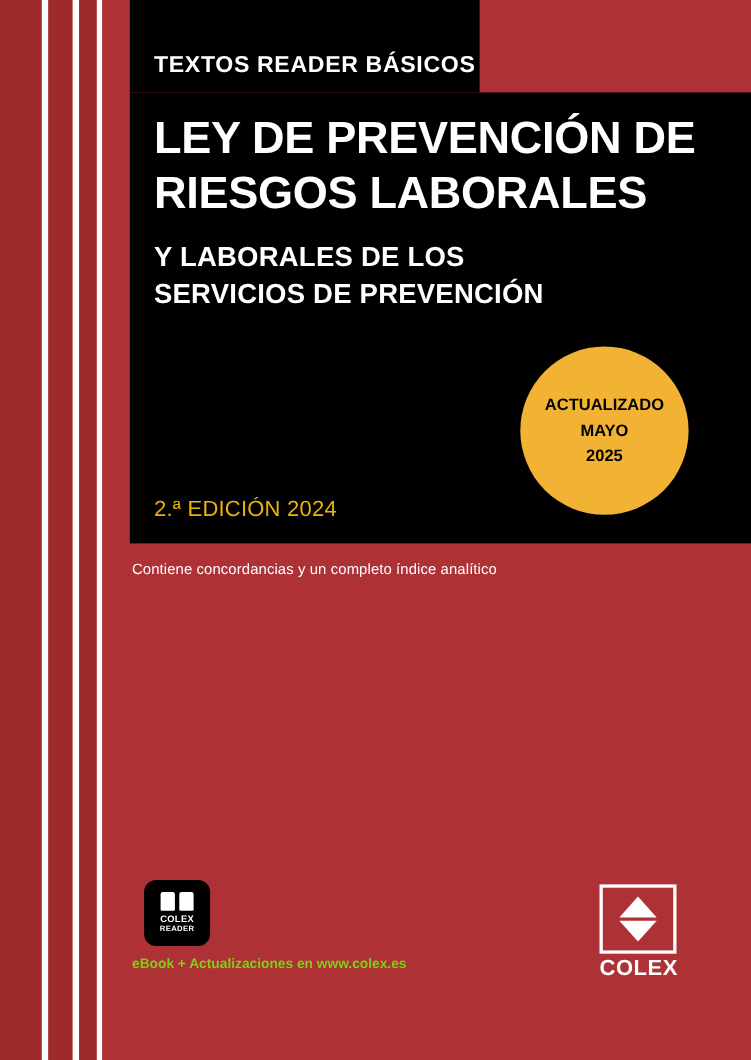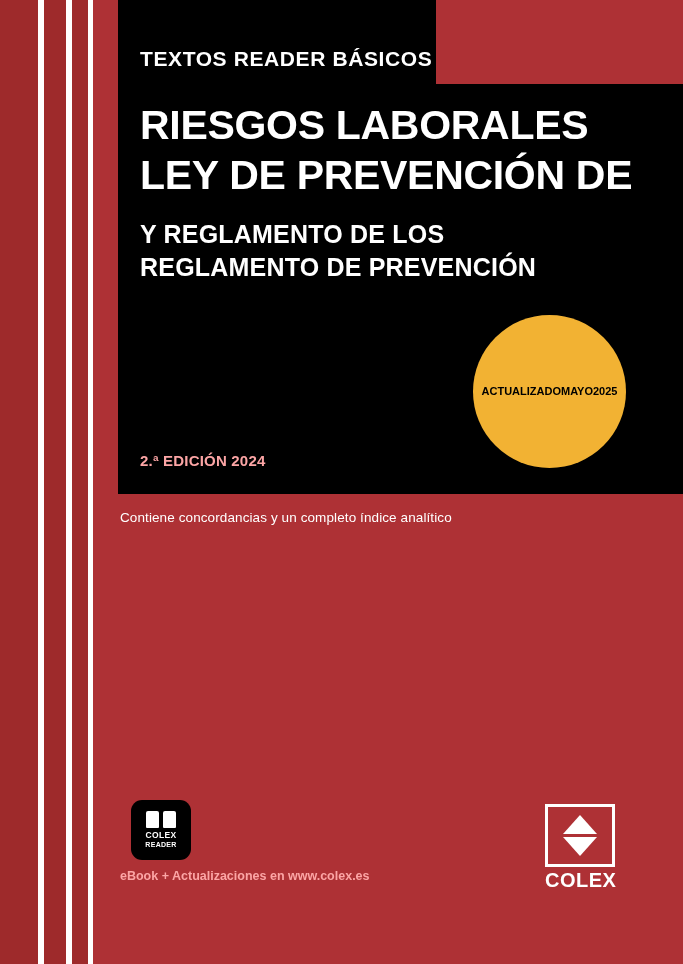--- a/index.html
+++ b/index.html
@@ -88,43 +88,43 @@
     font-size: 25px;
     font-weight: bold;
     line-height: 1.32;
     letter-spacing: 0.2px;
   }
 
   .edition {
     position: absolute;
     left: 140px;
     top: 452px;
-    color: #fca5a5;
-    font-size: 15px;
-    font-weight: bold;
+    color: #eab308;
+    font-size: 20px;
+    font-weight: normal;
     letter-spacing: 0.2px;
     white-space: nowrap;
   }
 
   
   .badge {
     position: absolute;
     left: 473px;
     top: 315px;
     width: 153px;
     height: 153px;
     border-radius: 50%;
     background: #F2B233;
     display: flex;
-    flex-direction: row;
+    flex-direction: column;
     align-items: center;
     justify-content: center;
     color: #000000;
     font-weight: bold;
-    font-size: 11px;
+    font-size: 15px;
     line-height: 1.55;
     text-align: left;
   }
 
   .tagline {
     position: absolute;
     left: 120px;
     top: 510px;
     color: #ffffff;
     font-size: 13.5px;
@@ -177,21 +177,21 @@
     font-size: 7px;
     font-weight: bold;
     letter-spacing: 0.3px;
     line-height: 1.15;
   }
 
   .ebook-note {
     position: absolute;
     left: 120px;
     top: 869px;
-    color: #fca5a5;
+    color: #84cc16;
     font-size: 12.5px;
     font-weight: bold;
     white-space: nowrap;
   }
 
   
   .colex-logo {
     position: absolute;
     left: 545px;
     top: 804px;
@@ -243,27 +243,27 @@
   <div class="stripe stripe-f"></div>
 
   <div class="body-field"></div>
 
   <div class="kicker-block"></div>
   <div class="title-block"></div>
 
   <div class="kicker-text">TEXTOS READER BÁSICOS</div>
 
   <div class="title-main">
+    <div>LEY DE PREVENCIÓN DE</div>
     <div>RIESGOS LABORALES</div>
-    <div>LEY DE PREVENCIÓN DE</div>
   </div>
 
   <div class="subtitle">
-    <div>Y REGLAMENTO DE LOS</div>
-    <div>REGLAMENTO DE PREVENCIÓN</div>
+    <div>Y LABORALES DE LOS</div>
+    <div>SERVICIOS DE PREVENCIÓN</div>
   </div>
 
   <div class="edition">2.ª EDICIÓN 2024</div>
 
   <div class="badge">
     <span>ACTUALIZADO</span>
     <span>MAYO</span>
     <span>2025</span>
   </div>
 

